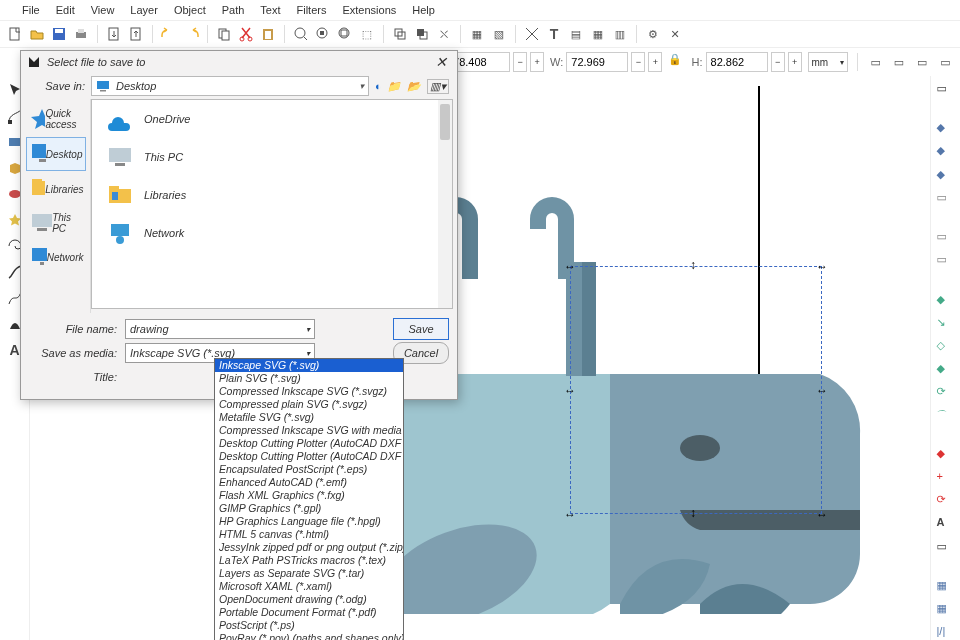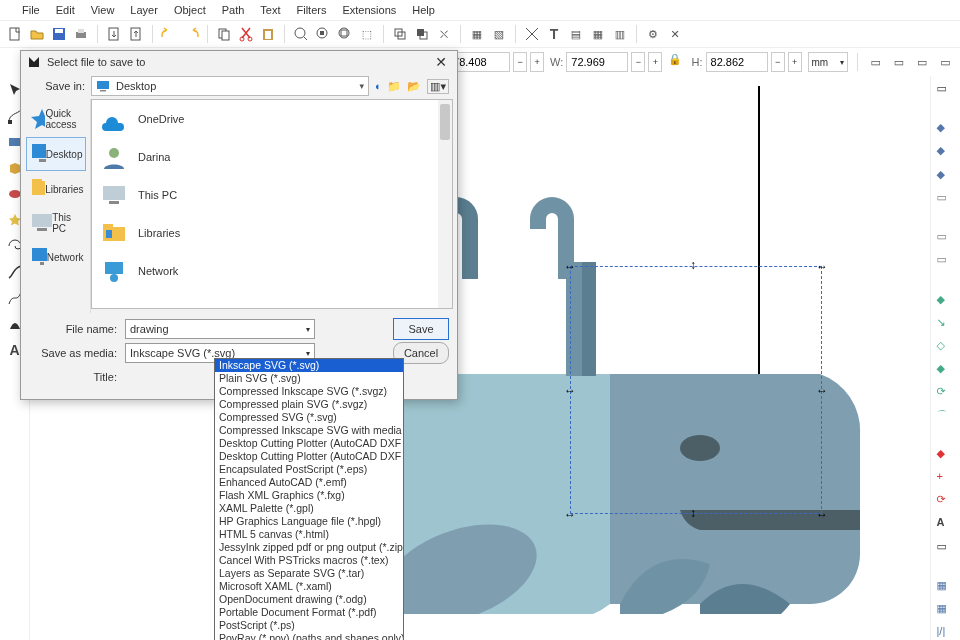--- a/index.html
+++ b/index.html
@@ -21,39 +21,39 @@
   .right-panel { position: absolute; right: 0; top: 76px; bottom: 0; width: 30px; background: #fff; border-left: 1px solid #eee; display: flex; flex-direction: column; align-items: center; gap: 8px; padding-top: 6px; }
   .right-panel .ico { width: 18px; height: 18px; color: #444; }
   .right-panel .sep { height: 10px; }
   .canvas { position: absolute; left: 30px; right: 30px; top: 76px; bottom: 0; background: #fff; overflow: hidden; }
   .page-edge { position: absolute; right: 170px; top: 10px; width: 2px; height: 520px; background: #000; }
   .whale { position: absolute; left: 340px; top: 98px; width: 500px; height: 440px; }
   .sel-rect { position: absolute; border: 1px dashed #3b68c1; }
   .sel-handle { position: absolute; width: 10px; height: 10px; color: #000; font-size: 12px; line-height: 10px; }
   .snap-col { position: absolute; left: 30px; top: 76px; bottom: 0; width: 26px; border-right: 1px solid #eee; display: flex; flex-direction: column; align-items: center; padding-top: 320px; gap: 8px; }
   
-  .dialog { position: absolute; left: 20px; top: 50px; width: 438px; background: #f3f2f2; border: 1px solid #999; box-shadow: 2px 3px 10px rgba(0,0,0,.25); }
+  .dialog { position: absolute; left: 20px; top: 50px; width: 438px; background: #f3f2f2; border: 1px solid #999; box-shadow: 2px 3px 10px rgba(0,0,0,.25); font-style: italic; }
   .dlg-title { display: flex; align-items: center; height: 22px; padding: 0 6px; font-size: 11px; }
   .dlg-title .wolf { width: 14px; height: 14px; margin-right: 6px; }
   .dlg-close { margin-left: auto; font-size: 14px; padding: 0 4px; }
   .dlg-row { display: flex; align-items: center; height: 26px; padding: 0 8px; gap: 6px; }
   .dlg-row .label { width: 56px; text-align: right; color: #333; }
   .savein-sel { flex: 1; height: 20px; border: 1px solid #b9b9b9; background: #fff; display: flex; align-items: center; padding: 0 4px; gap: 6px; position: relative; }
   .savein-sel .chev { margin-left: auto; font-size: 9px; color: #555; }
   .nav-icos { display: flex; align-items: center; gap: 6px; }
   .dlg-body { display: flex; height: 214px; }
   .places { width: 70px; border-right: 1px solid #ddd; display: flex; flex-direction: column; align-items: center; padding: 4px 0; gap: 2px; }
   .place { width: 60px; display: flex; flex-direction: row; align-items: center; padding: 4px 2px; font-size: 10px; }
   .place.selected { border: 1px solid #7fb1e3; background: #e8f2fc; }
   .place .pic { width: 28px; height: 22px; margin-bottom: 2px; }
   .filelist { flex: 1; background: #fff; border: 1px solid #bbb; margin: 0 4px 4px 0; overflow: auto; position: relative; }
   .filelist::-webkit-scrollbar { width: 14px; } 
   .filelist .scrollbar { position: absolute; right: 0; top: 0; bottom: 0; width: 14px; background: #f2f2f2; }
   .filelist .scrollbar .knob { position: absolute; left: 2px; right: 2px; top: 4px; height: 36px; background: #c8c8c8; border-radius: 2px; }
-  .filelist .row { display: flex; align-items: center; height: 38px; padding: 0 8px; gap: 10px; }
+  .filelist .row { display: flex; align-items: center; height: 38px; padding: 0 8px; gap: 10px; margin-left: 6px; }
   .filelist .row .pic { width: 28px; height: 24px; }
   .dlg-bottom { padding: 4px 8px 10px 8px; }
   .field-row { display: flex; align-items: center; height: 24px; gap: 8px; }
   .field-row .label { width: 88px; text-align: right; font-size: 11px; }
   .field-row .combo { width: 190px; height: 20px; border: 1px solid #999; background: #fff; display: flex; align-items: center; justify-content: space-between; padding: 0 4px; font-size: 11px; }
   .field-row .btn { width: 56px; height: 22px; border: 1px solid #2a6fd4; background: #eef2f9; display: flex; align-items: center; justify-content: center; font-size: 11px; margin-left: auto; }
   .field-row .btn.secondary { border-color: #aaa; background: #eee; border-radius: 9px; }
   .dropdown { position: absolute; left: 193px; width: 190px; background: #fff; border: 1px solid #6a6a6a; font-size: 10.5px; z-index: 50; }
   .dropdown .opt { padding: 0 4px; line-height: 13px; white-space: nowrap; overflow: hidden; text-overflow: clip; }
   .dropdown .opt.sel { background: #1a5fd1; color: #fff; }
@@ -421,27 +421,20 @@
     </div>
     <div class="filelist">
       <div class="row">
         <svg class="pic">
             <path d="M6 16a6 6 0 1112 0h2a4 4 0 010 8H6a4 4 0 010-8z" fill="#1e8bd6"></path>
           </svg>
         <span>OneDrive</span>
       </div>
       <div class="row">
         <svg class="pic">
-            <circle cx="14" cy="8" r="5" fill="#8ab27a"></circle>
-            <path d="M4 24c0-6 20-6 20 0z" fill="#4f7aa8"></path>
-          </svg>
-        <span>Darina</span>
-      </div>
-      <div class="row">
-        <svg class="pic">
             <rect x="3" y="3" width="22" height="14" fill="#bfcdd6"></rect>
             <rect x="9" y="18" width="10" height="3" fill="#888"></rect>
           </svg>
         <span>This PC</span>
       </div>
       <div class="row">
         <svg class="pic">
             <rect x="3" y="6" width="22" height="14" fill="#f3c14a"></rect>
             <rect x="3" y="3" width="10" height="5" fill="#f3c14a"></rect>
             <rect x="6" y="9" width="6" height="8" fill="#3a8bd6"></rect>
@@ -480,32 +473,32 @@
     <div class="field-row">
       <span class="label">Title:</span>
     </div>
   </div>
 
   <div class="dropdown" id="type-dd" style="top:307px;">
       <div class="opt sel">Inkscape SVG (*.svg)</div>
       <div class="opt">Plain SVG (*.svg)</div>
       <div class="opt">Compressed Inkscape SVG (*.svgz)</div>
       <div class="opt">Compressed plain SVG (*.svgz)</div>
-      <div class="opt">Compressed SVG (*.svg)</div>
+      <div class="opt">Metafile SVG (*.svg)</div>
       <div class="opt">Compressed Inkscape SVG with media (*.zip)</div>
       <div class="opt">Desktop Cutting Plotter (AutoCAD DXF R12) (*.dxf)</div>
       <div class="opt">Desktop Cutting Plotter (AutoCAD DXF R14) (*.dxf)</div>
       <div class="opt">Encapsulated PostScript (*.eps)</div>
       <div class="opt">Enhanced AutoCAD (*.emf)</div>
       <div class="opt">Flash XML Graphics (*.fxg)</div>
-      <div class="opt">XAML Palette (*.gpl)</div>
+      <div class="opt">GIMP Graphics (*.gpl)</div>
       <div class="opt">HP Graphics Language file (*.hpgl)</div>
       <div class="opt">HTML 5 canvas (*.html)</div>
       <div class="opt">JessyInk zipped pdf or png output (*.zip)</div>
-      <div class="opt">Cancel With PSTricks macros (*.tex)</div>
+      <div class="opt">LaTeX Path PSTricks macros (*.tex)</div>
       <div class="opt">Layers as Separate SVG (*.tar)</div>
       <div class="opt">Microsoft XAML (*.xaml)</div>
       <div class="opt">OpenDocument drawing (*.odg)</div>
       <div class="opt">Portable Document Format (*.pdf)</div>
       <div class="opt">PostScript (*.ps)</div>
       <div class="opt">PovRay (*.pov) (paths and shapes only)</div>
     </div>
 </div>
 
 </body></html>

